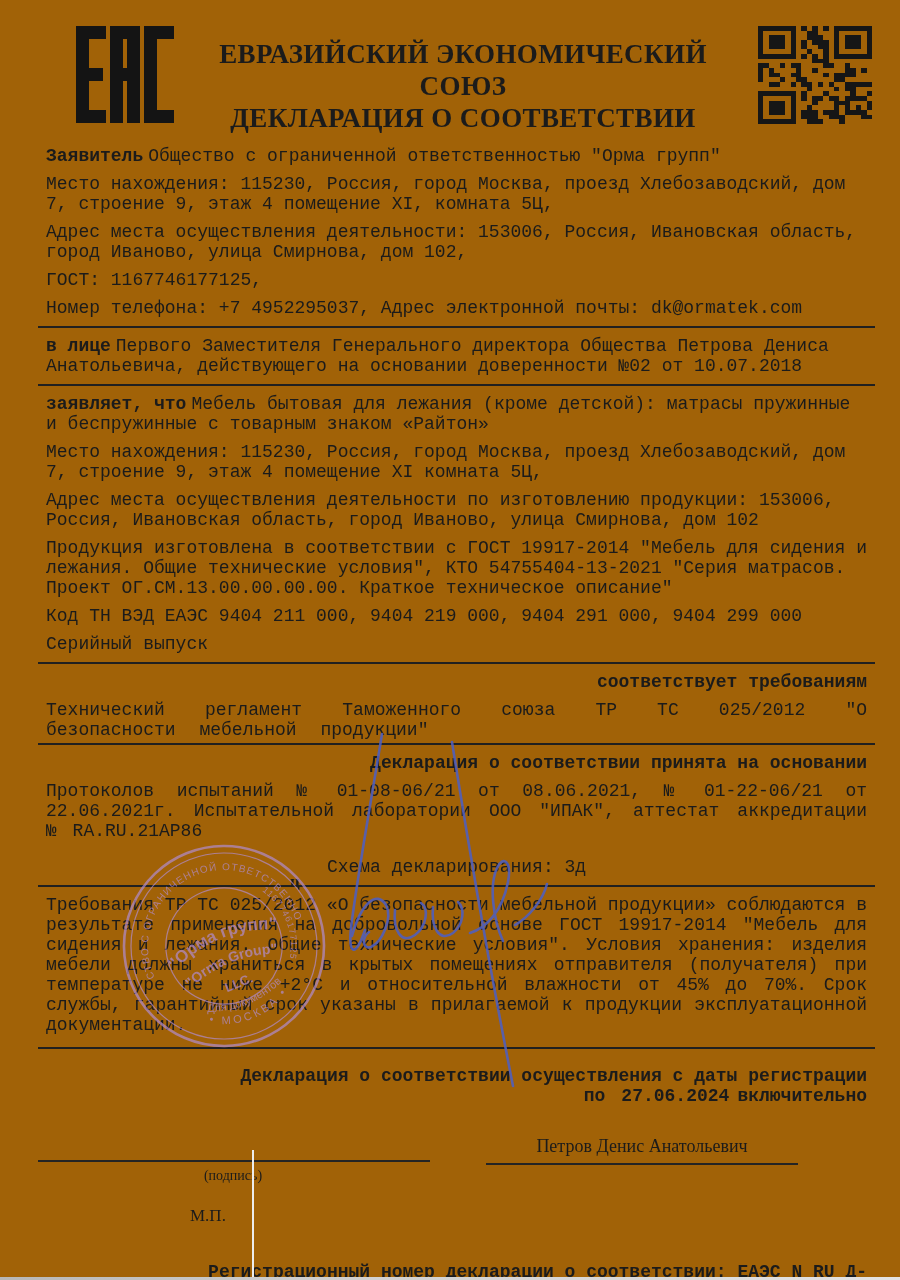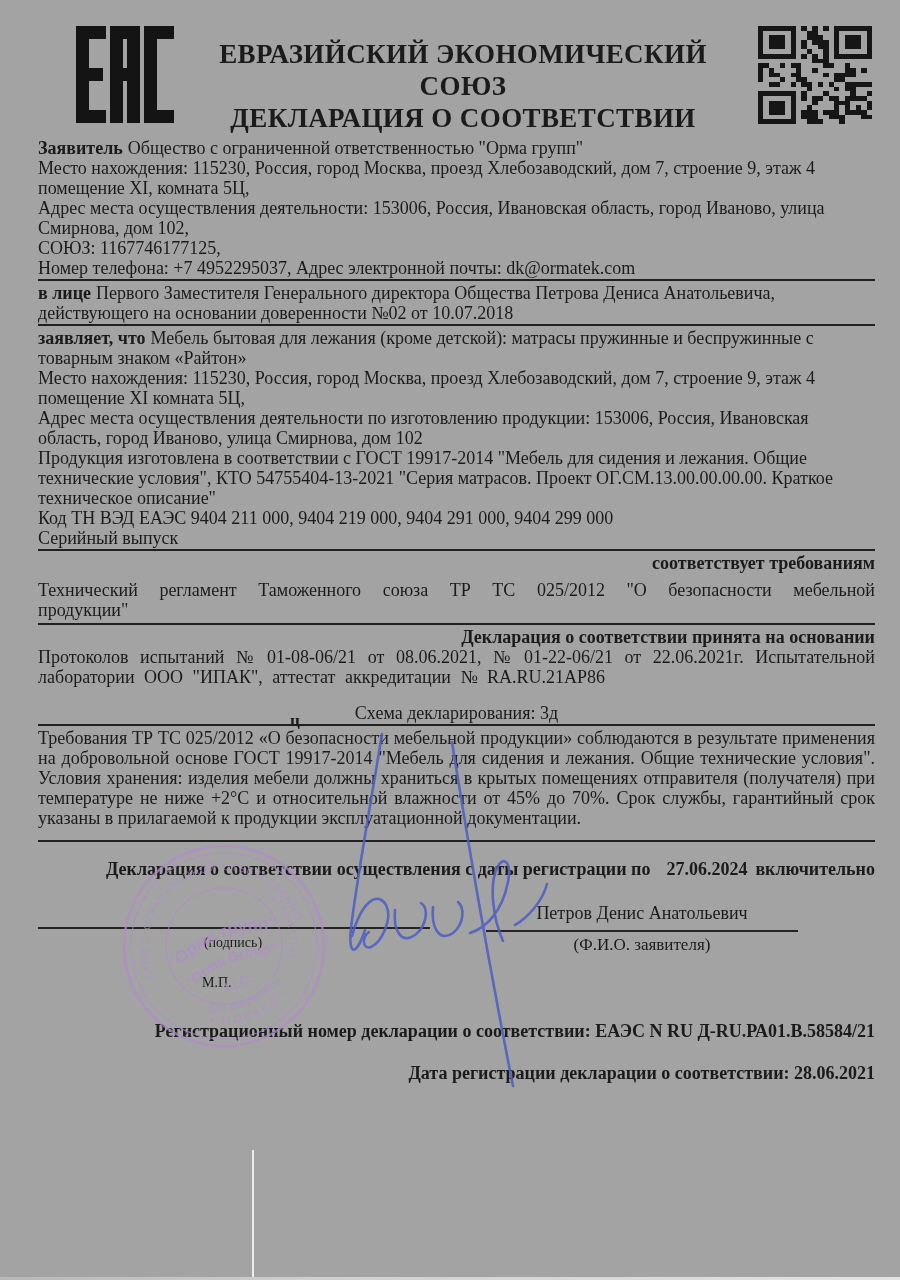--- a/index.html
+++ b/index.html
@@ -1,40 +1,40 @@
 <!DOCTYPE html>
 <html><head>
 <meta charset="utf-8">
 <style>
   html,body{margin:0;padding:0;background:#fff;}
-  .page{position:relative;width:900px;height:1280px;background:#a3a3a3;overflow:hidden;
+  .page{position:relative;width:900px;height:1280px;background:#a16207;overflow:hidden;
         font-family:"Liberation Serif",serif;color:#1b1b1b;}
   .header{display:flex;align-items:flex-start;box-sizing:border-box;height:116px;padding:26px 28px 0 76px;}
   .eac-logo{flex:0 0 auto;}
   .title-block{flex:1;text-align:center;font-weight:bold;font-size:27px;line-height:32px;letter-spacing:.4px;padding-top:12px;}
   .qr{flex:0 0 auto;margin-left:6px;margin-top:0;}
   .content{padding:22px 25px 0 38px;font-size:18px;line-height:20px;}
-  p{margin:0;}
+  p{margin:8px;font-family:Liberation Mono, monospace;}
   .b{font-weight:bold;text-align:right;}
   .lbl{font-weight:bold;margin-right:5px;}
   .hr{border-top:2px solid #202020;margin:1px 0 2px;position:relative;}
   .justify{text-align:justify;}
   .wide{word-spacing:13px;margin-top:7px;margin-bottom:3px;}
   .mid{word-spacing:5px;}
   .scheme{margin-top:16px;text-align:center;}
   .stray{position:absolute;left:252px;top:-15px;font-weight:bold;font-size:17px;background:transparent;}
   .hr-add{margin-top:12px;}
   .validity{margin-top:17px;}
   .vdate{margin-left:16px;margin-right:8px;}
   .sig-area{position:relative;height:140px;margin-top:2px;}
   .sig-line-left{position:absolute;left:0;top:46px;width:392px;border-top:2px solid #242424;}
   .sig-cap-left{position:absolute;left:70px;top:52px;width:250px;text-align:center;font-size:14px;}
   .sig-name{position:absolute;left:448px;top:22px;width:312px;text-align:center;border-bottom:2px solid #242424;padding-bottom:7px;}
   .sig-cap-right{position:absolute;left:448px;top:54px;width:312px;text-align:center;font-size:17px;}
-  .mp{position:absolute;left:164px;top:92px;font-size:14px;}
+  .mp{position:absolute;left:152px;top:92px;font-size:17px;}
   .reg2{margin-top:22px;}
   .overlay{position:absolute;inset:0;pointer-events:none;}
   .scan-bottom{position:absolute;left:0;right:0;bottom:0;height:3px;
                background:linear-gradient(to right,#b7b7b7 0%,#cfcfcf 35%,#e3e3e3 100%);}
   .scan-line{position:absolute;left:252px;top:1150px;width:2px;height:130px;background:#ededed;}
 </style>
 </head>
 <body>
 
 <div class="page">
@@ -277,21 +277,21 @@
           <rect x="15" y="20" width="1" height="1"></rect>
         </svg>
     </div>
   </div>
 
   <div class="content">
 
     <p><span class="lbl">Заявитель</span><span>Общество с ограниченной ответственностью "Орма групп"</span></p>
     <p>Место нахождения: 115230, Россия, город Москва, проезд Хлебозаводский, дом 7, строение 9, этаж 4 помещение XI, комната 5Ц,</p>
     <p>Адрес места осуществления деятельности: 153006, Россия, Ивановская область, город Иваново, улица Смирнова, дом 102,</p>
-    <p>СОЮЗ: 1167746177125,</p>
+    <p>ГОСТ: 1167746177125,</p>
     <p>Номер телефона: +7 4952295037, Адрес электронной почты: dk@ormatek.com</p>
 
     <div class="hr"></div>
 
     <p><span class="lbl">в лице</span><span>Первого Заместителя Генерального директора Общества Петрова Дениса Анатольевича, действующего на основании доверенности №02 от 10.07.2018</span></p>
 
     <div class="hr"></div>
 
     <p><span class="lbl">заявляет, что</span><span>Мебель бытовая для лежания (кроме детской): матрасы пружинные и беспружинные с товарным знаком «Райтон»</span></p>
     <p>Место нахождения: 115230, Россия, город Москва, проезд Хлебозаводский, дом 7, строение 9, этаж 4 помещение XI комната 5Ц,</p>
@@ -318,21 +318,20 @@
     <p class="justify">Требования ТР ТС 025/2012 «О безопасности мебельной продукции» соблюдаются в результате применения на добровольной основе ГОСТ 19917-2014 "Мебель для сидения и лежания. Общие технические условия". Условия хранения: изделия мебели должны храниться в крытых помещениях отправителя (получателя) при температуре не ниже +2°С и относительной влажности от 45% до 70%. Срок службы, гарантийный срок указаны в прилагаемой к продукции эксплуатационной документации.</p>
 
     <div class="hr hr-add"></div>
 
     <p class="b validity"><span>Декларация о соответствии осуществления с даты регистрации по</span><span class="vdate">27.06.2024</span><span>включительно</span></p>
 
     <div class="sig-area">
       <div class="sig-line-left"></div>
       <div class="sig-cap-left">(подпись)</div>
       <div class="sig-name">Петров Денис Анатольевич</div>
-      <div class="sig-cap-right">(Ф.И.О. заявителя)</div>
       <div class="mp">М.П.</div>
     </div>
 
     <p class="b"><span>Регистрационный номер декларации о соответствии:</span> <span>ЕАЭС N RU Д-RU.РА01.В.58584/21</span></p>
     <p class="b reg2"><span>Дата регистрации декларации о соответствии:</span> <span>28.06.2021</span></p>
 
   </div>
 
   <svg class="overlay" width="900" height="1280" viewBox="0 0 900 1280">
     <g transform="translate(224,946) rotate(-22)" opacity="0.72">

